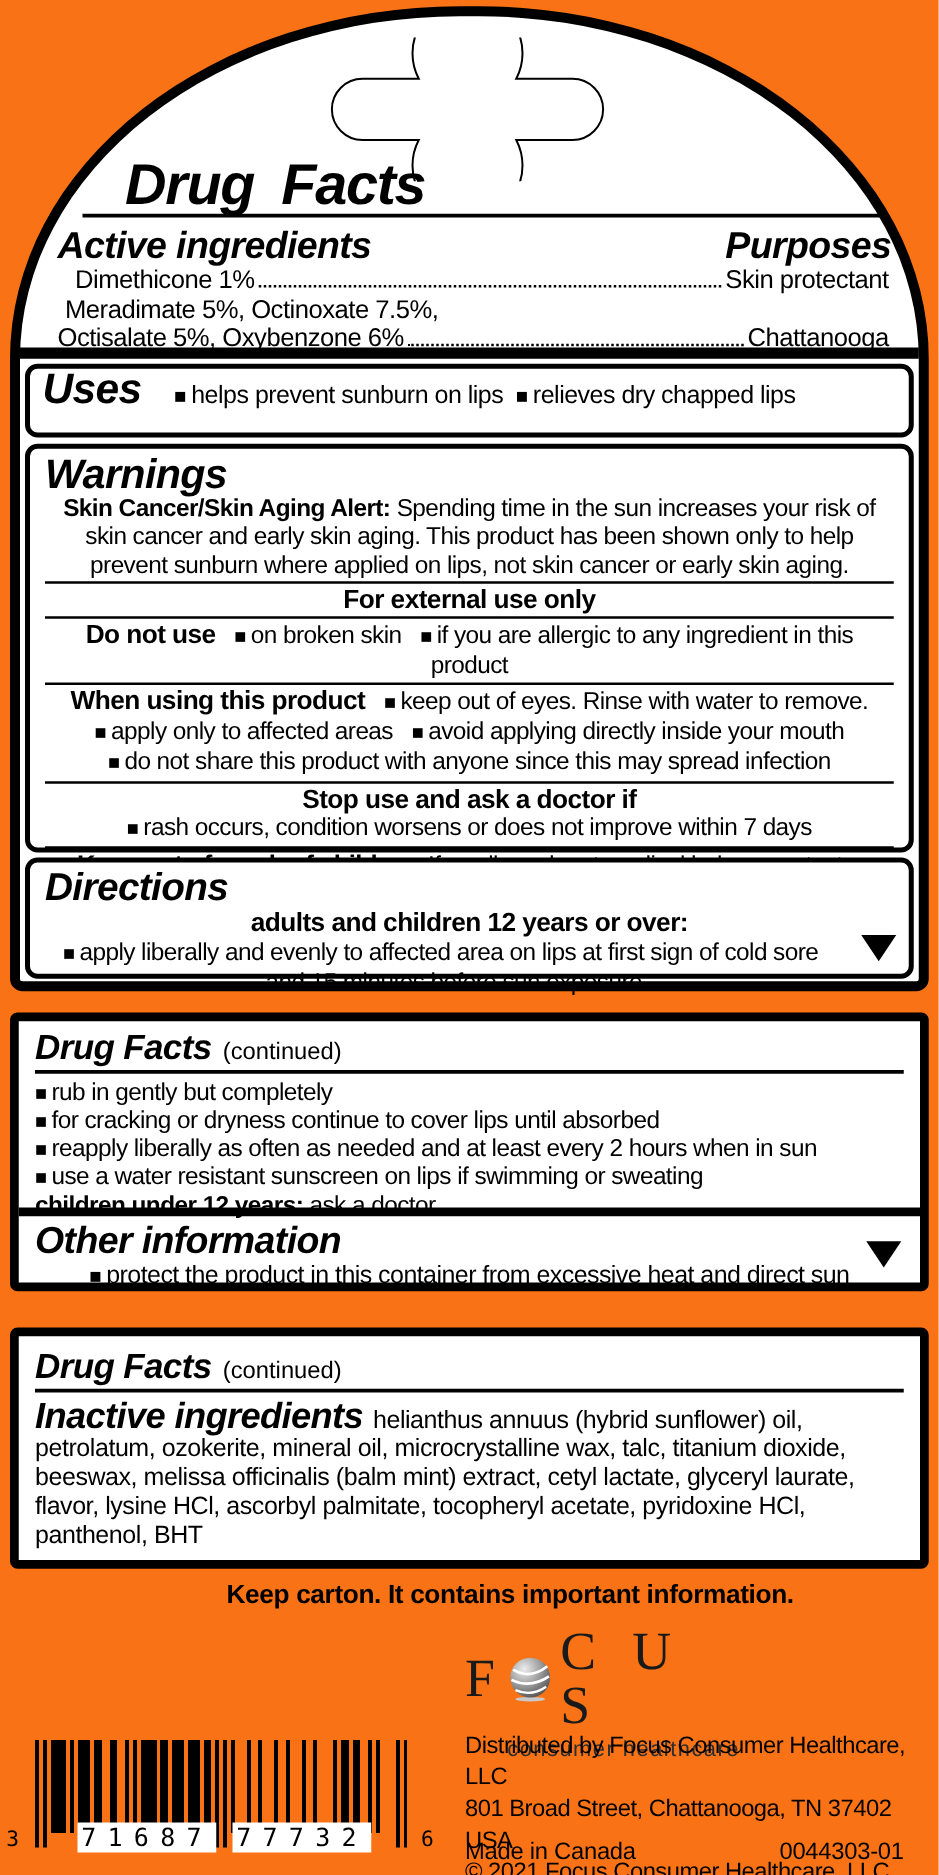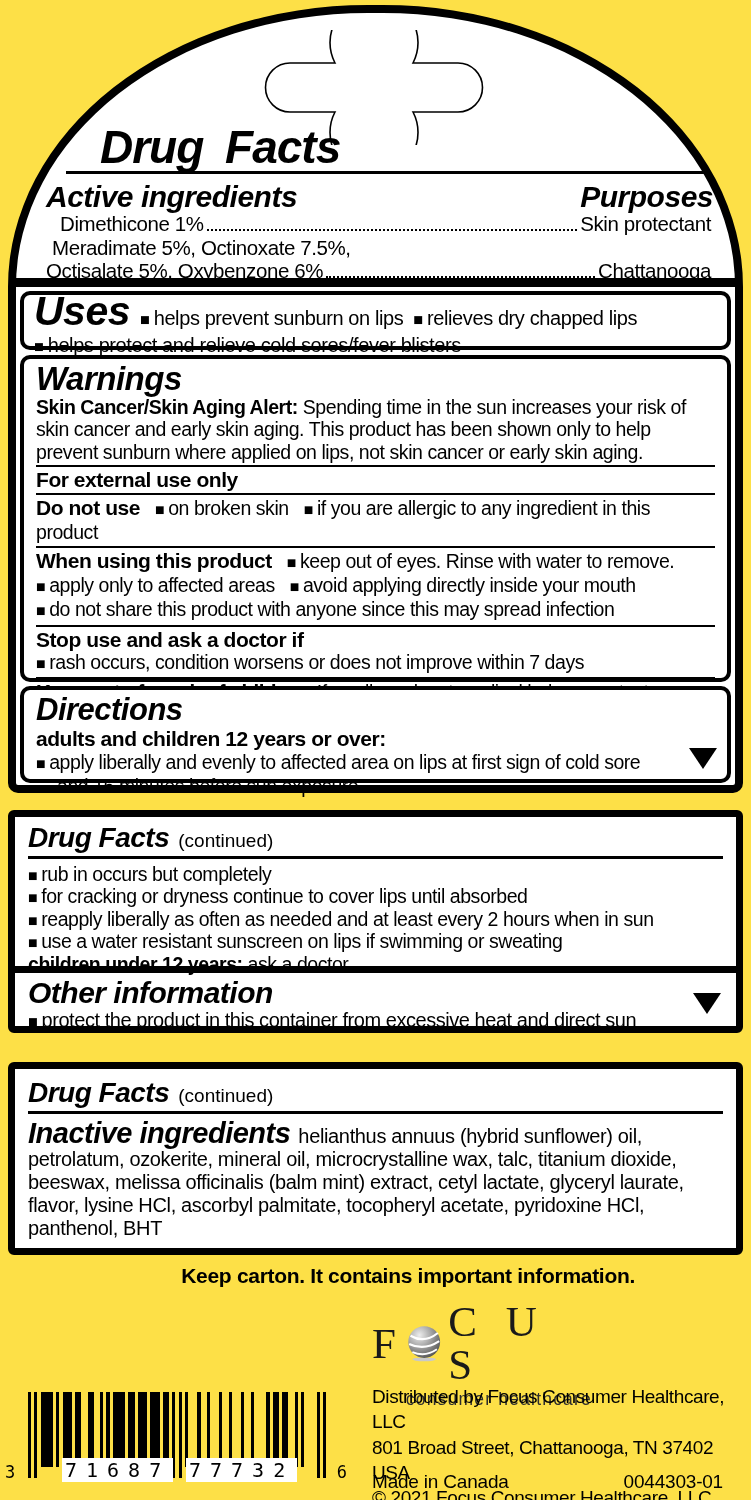--- a/index.html
+++ b/index.html
@@ -1,18 +1,18 @@
 <!DOCTYPE html>
 <html><head>
 <meta charset="utf-8">
 <style>
   * { margin:0; padding:0; box-sizing:border-box; }
   html,body { background:#fff; }
   body { font-family:"Liberation Sans","DejaVu Sans",sans-serif; color:#000; }
-  #page { position:relative; width:751px; height:1500px; background:#fde047; overflow:hidden; }
+  #page { position:relative; width:751px; height:1500px; background:#f97316; overflow:hidden; }
 
   
   .card1 { position:absolute; left:8px; top:5px; width:735px; height:788px;
            border:8px solid #000; background:#fff;
            border-radius:360px 360px 10px 10px / 282px 282px 10px 10px; }
   .hole { position:absolute; left:234px; top:17px; width:248px; height:115px; }
 
   .dome-title { position:absolute; left:84px; top:107px; font-size:46px; font-weight:bold;
                 font-style:italic; letter-spacing:-1px; word-spacing:10px; }
   .title-rule { position:absolute; left:50px; top:158px; width:640px; height:3px; background:#000; }
@@ -26,29 +26,29 @@
 
   .dome-bar { position:absolute; left:0; right:0; top:265px; height:9px; background:#000; }
 
   .panel { position:absolute; left:4px; right:4px; border:4.5px solid #000;
            border-radius:10px; background:#fff; }
   .uses-panel { top:278px; height:59px; padding:3px 10px; font-size:20px; letter-spacing:-0.4px; line-height:26px; }
   .warn-panel { top:342px; height:327px; padding:2px 12px 0 12px; }
   .dir-panel  { top:673px; bottom:2px; padding:2px 12px; }
 
   .sechead { font-size:31px; font-weight:bold; font-style:italic; letter-spacing:-0.5px; line-height:35px; }
-  .body-t { font-size:19.5px; letter-spacing:-0.45px; line-height:22.3px; }
+  .body-t { font-size:19.5px; letter-spacing:-0.45px; line-height:22.3px;text-align:center; }
   b.lead { letter-spacing:-0.45px; }
   .sep { border-top:2.6px solid #000; margin:2px 0 2px 0; }
   .sq::before { content:"■ "; font-size:0.82em; }
   .sq.gap { margin-left:10px; }
   .blk { display:block; }
   .tri { width:0; height:0; border-left:14px solid transparent; border-right:14px solid transparent;
          border-top:21px solid #000; position:absolute; }
-  .uses-head { font-size:41px; font-weight:bold; font-style:italic; margin-right:10px; letter-spacing:-0.5px; }
+  .uses-head { font-size:34px; font-weight:bold; font-style:italic; margin-right:26px; letter-spacing:-0.5px; }
 
   
   .bigcard { position:absolute; left:8px; width:735px; border:7px solid #000;
              border-radius:6px; background:#fff; padding:4px 13px; }
   .card2 { top:810px; height:223px; }
   .card3 { top:1062px; height:193px; padding-top:7px; }
   .dfc-row { display:flex; align-items:baseline; gap:9px; }
   .dfc-title { font-size:28px; font-weight:bold; font-style:italic; letter-spacing:-0.5px; line-height:33px; }
   .dfc-note { font-size:19px; }
   .dfc-rule { height:2.6px; background:#000; margin:2px 0 5px 0; }
@@ -118,21 +118,20 @@
         <span>Octisalate 5%, Oxybenzone 6%</span>
         <span class="leader"></span>
         <span>Chattanooga</span>
       </div>
     </div>
 
     <div class="dome-bar"></div>
 
     <div class="panel uses-panel">
       <span class="uses-head">Uses</span><span class="sq">helps prevent sunburn on lips</span><span class="sq gap">relieves dry chapped lips</span>
-      <span class="sq blk">helps protect and relieve cold sores/fever blisters</span>
     </div>
 
     <div class="panel warn-panel">
       <div class="sechead" style="font-size:33px;">Warnings</div>
       <div class="body-t"><b class="lead">Skin Cancer/Skin Aging Alert:</b><span> Spending time in the sun increases your risk of skin cancer and early skin aging. This product has been shown only to help prevent sunburn where applied on lips, not skin cancer or early skin aging.</span></div>
       <div class="sep"></div>
       <div class="body-t" style="font-size:21px;"><b>For external use only</b></div>
       <div class="sep"></div>
       <div class="body-t"><b class="lead" style="font-size:21px;">Do not use</b>
         <span class="sq gap">on broken skin</span>
@@ -165,21 +164,21 @@
     </div>
   </div>
 
   <div class="bigcard card2">
     <div class="dfc-row">
       <span class="dfc-title">Drug Facts</span>
       <span class="dfc-note">(continued)</span>
     </div>
     <div class="dfc-rule"></div>
     <div class="c2-items">
-      <span class="sq blk">rub in occurs but completely</span>
+      <span class="sq blk">rub in gently but completely</span>
       <span class="sq blk">for cracking or dryness continue to cover lips until absorbed</span>
       <span class="sq blk">reapply liberally as often as needed and at least every 2 hours when in sun</span>
       <span class="sq blk">use a water resistant sunscreen on lips if swimming or sweating</span>
       <div><b>children under 12 years:</b><span> ask a doctor</span></div>
     </div>
     <div class="divider"></div>
     <div class="other-sec">
       <div class="sechead" style="font-size:30px;line-height:32px;">Other information</div>
       <div class="body-t" style="font-size:20px;"><span class="sq">protect the product in this container from excessive heat and direct sun</span></div>
       <div class="tri" style="right:2px; top:16px;"></div>

